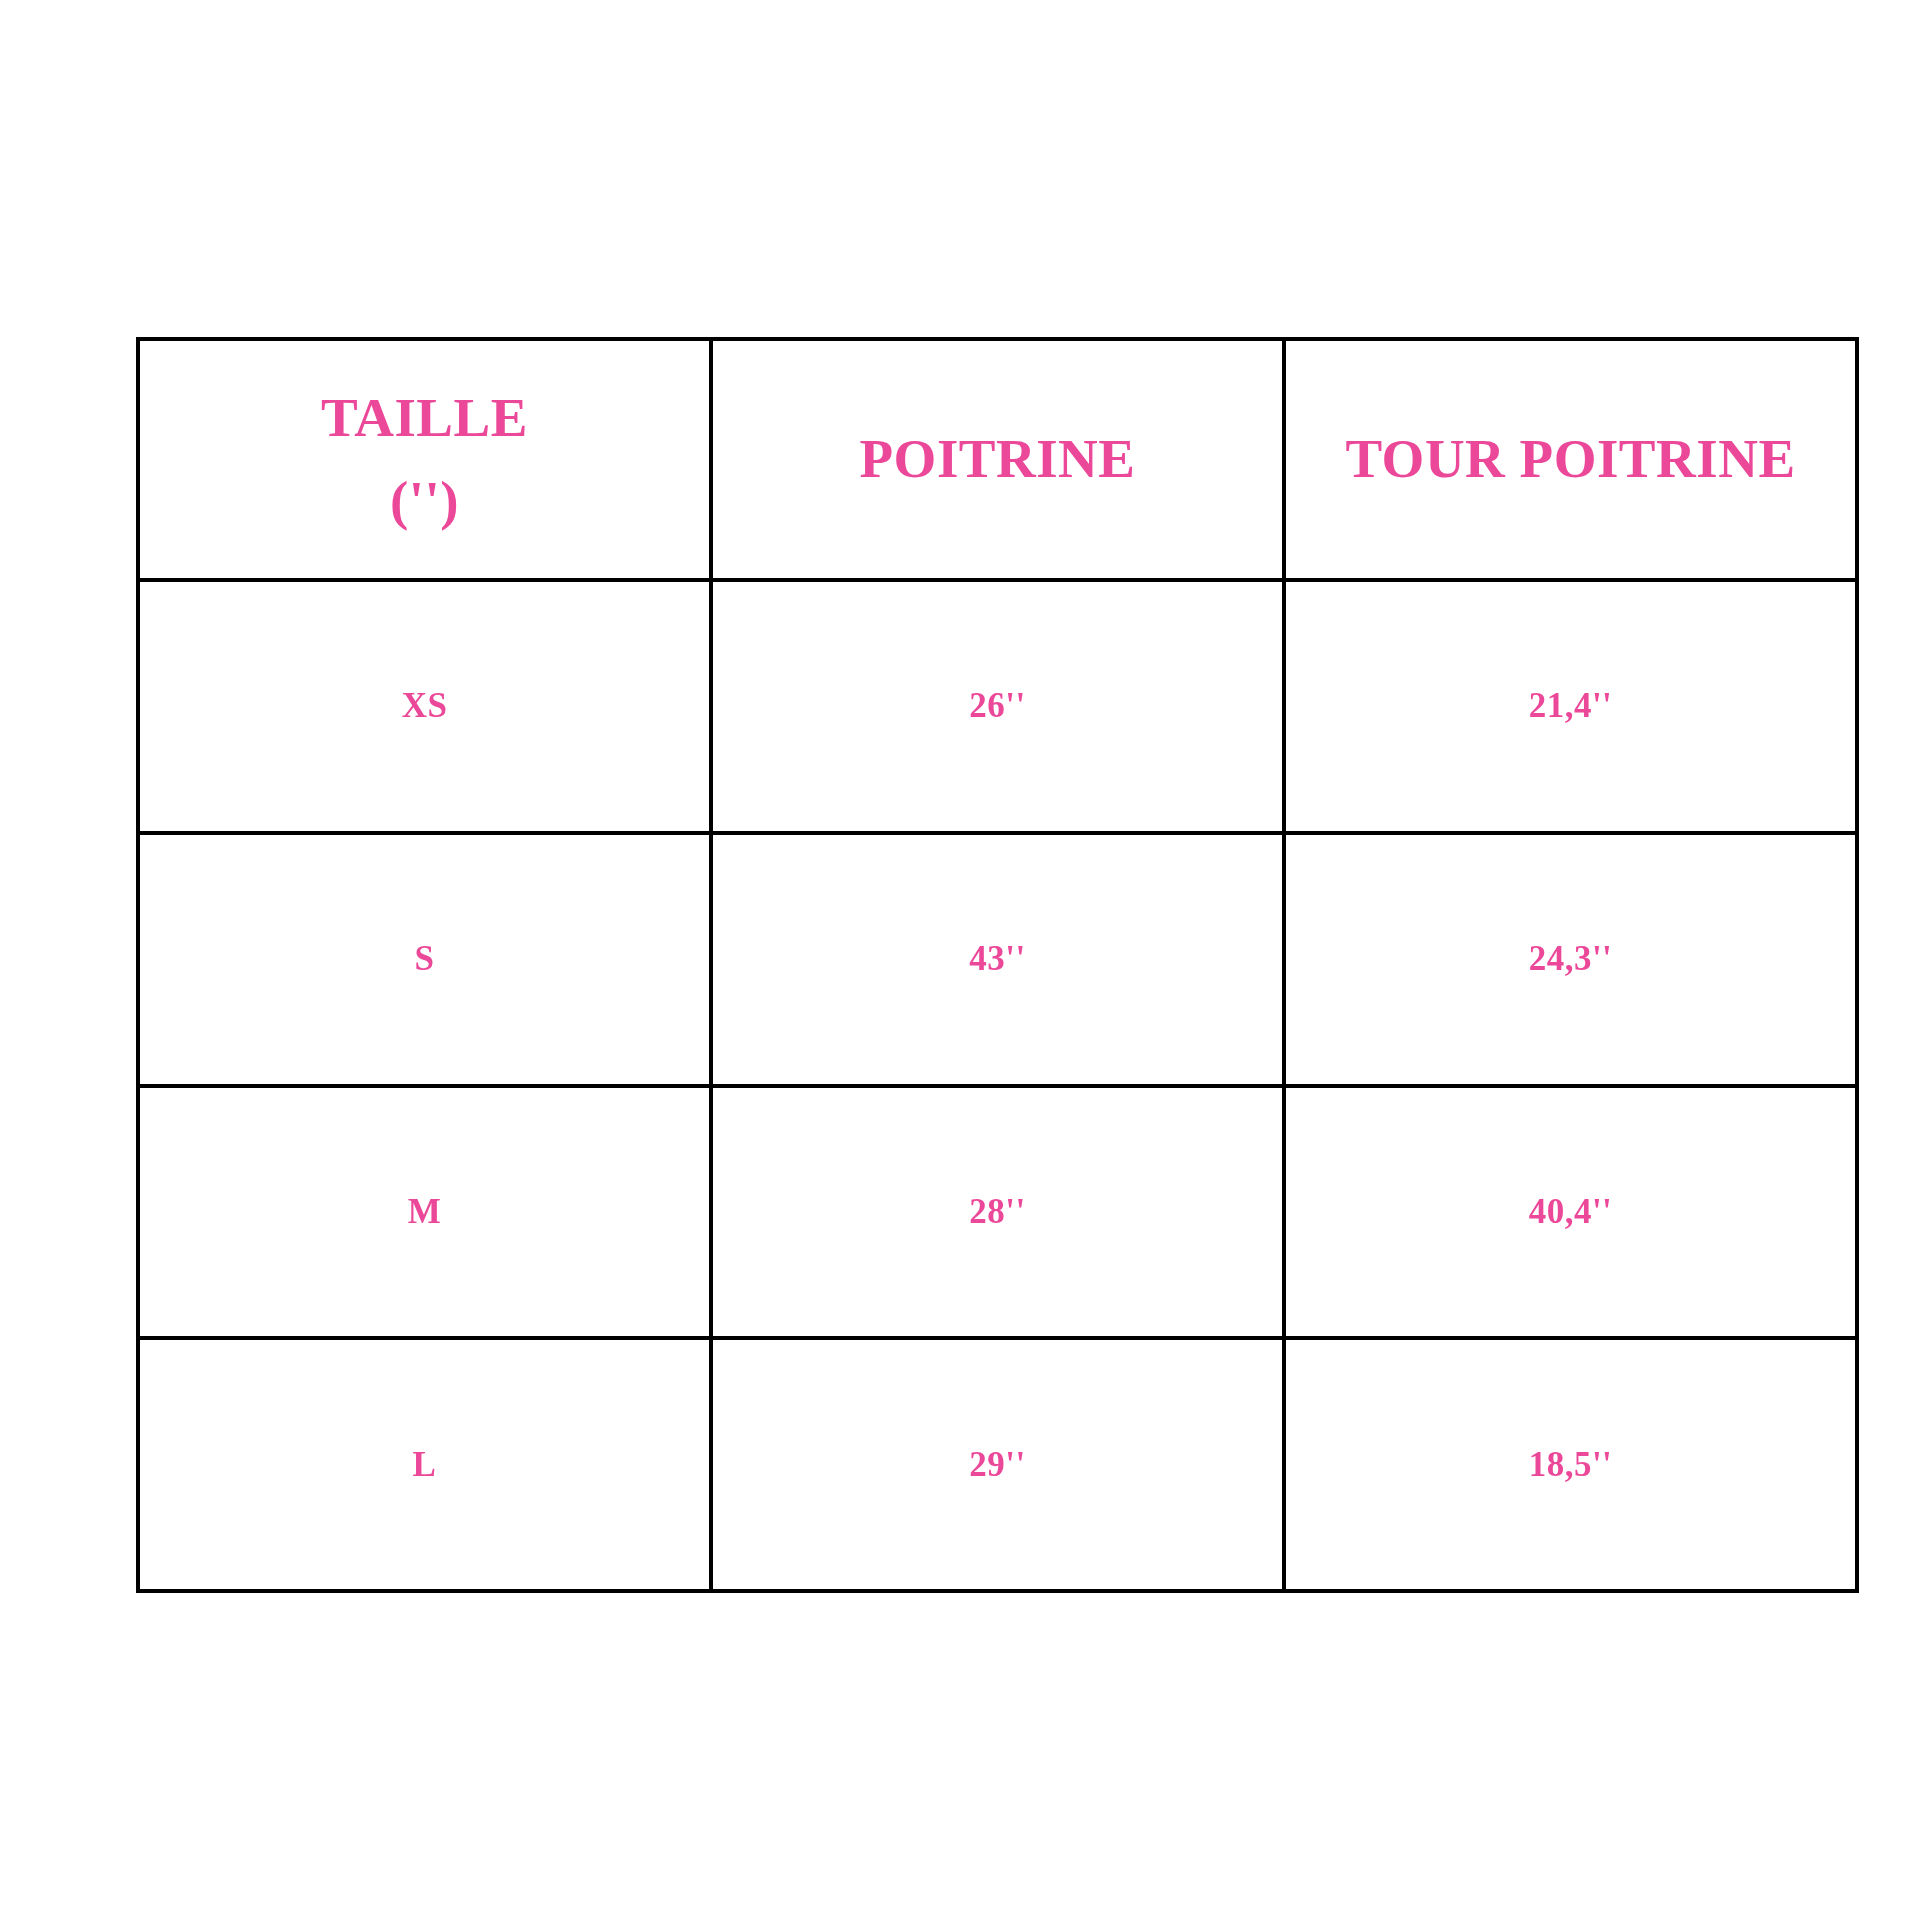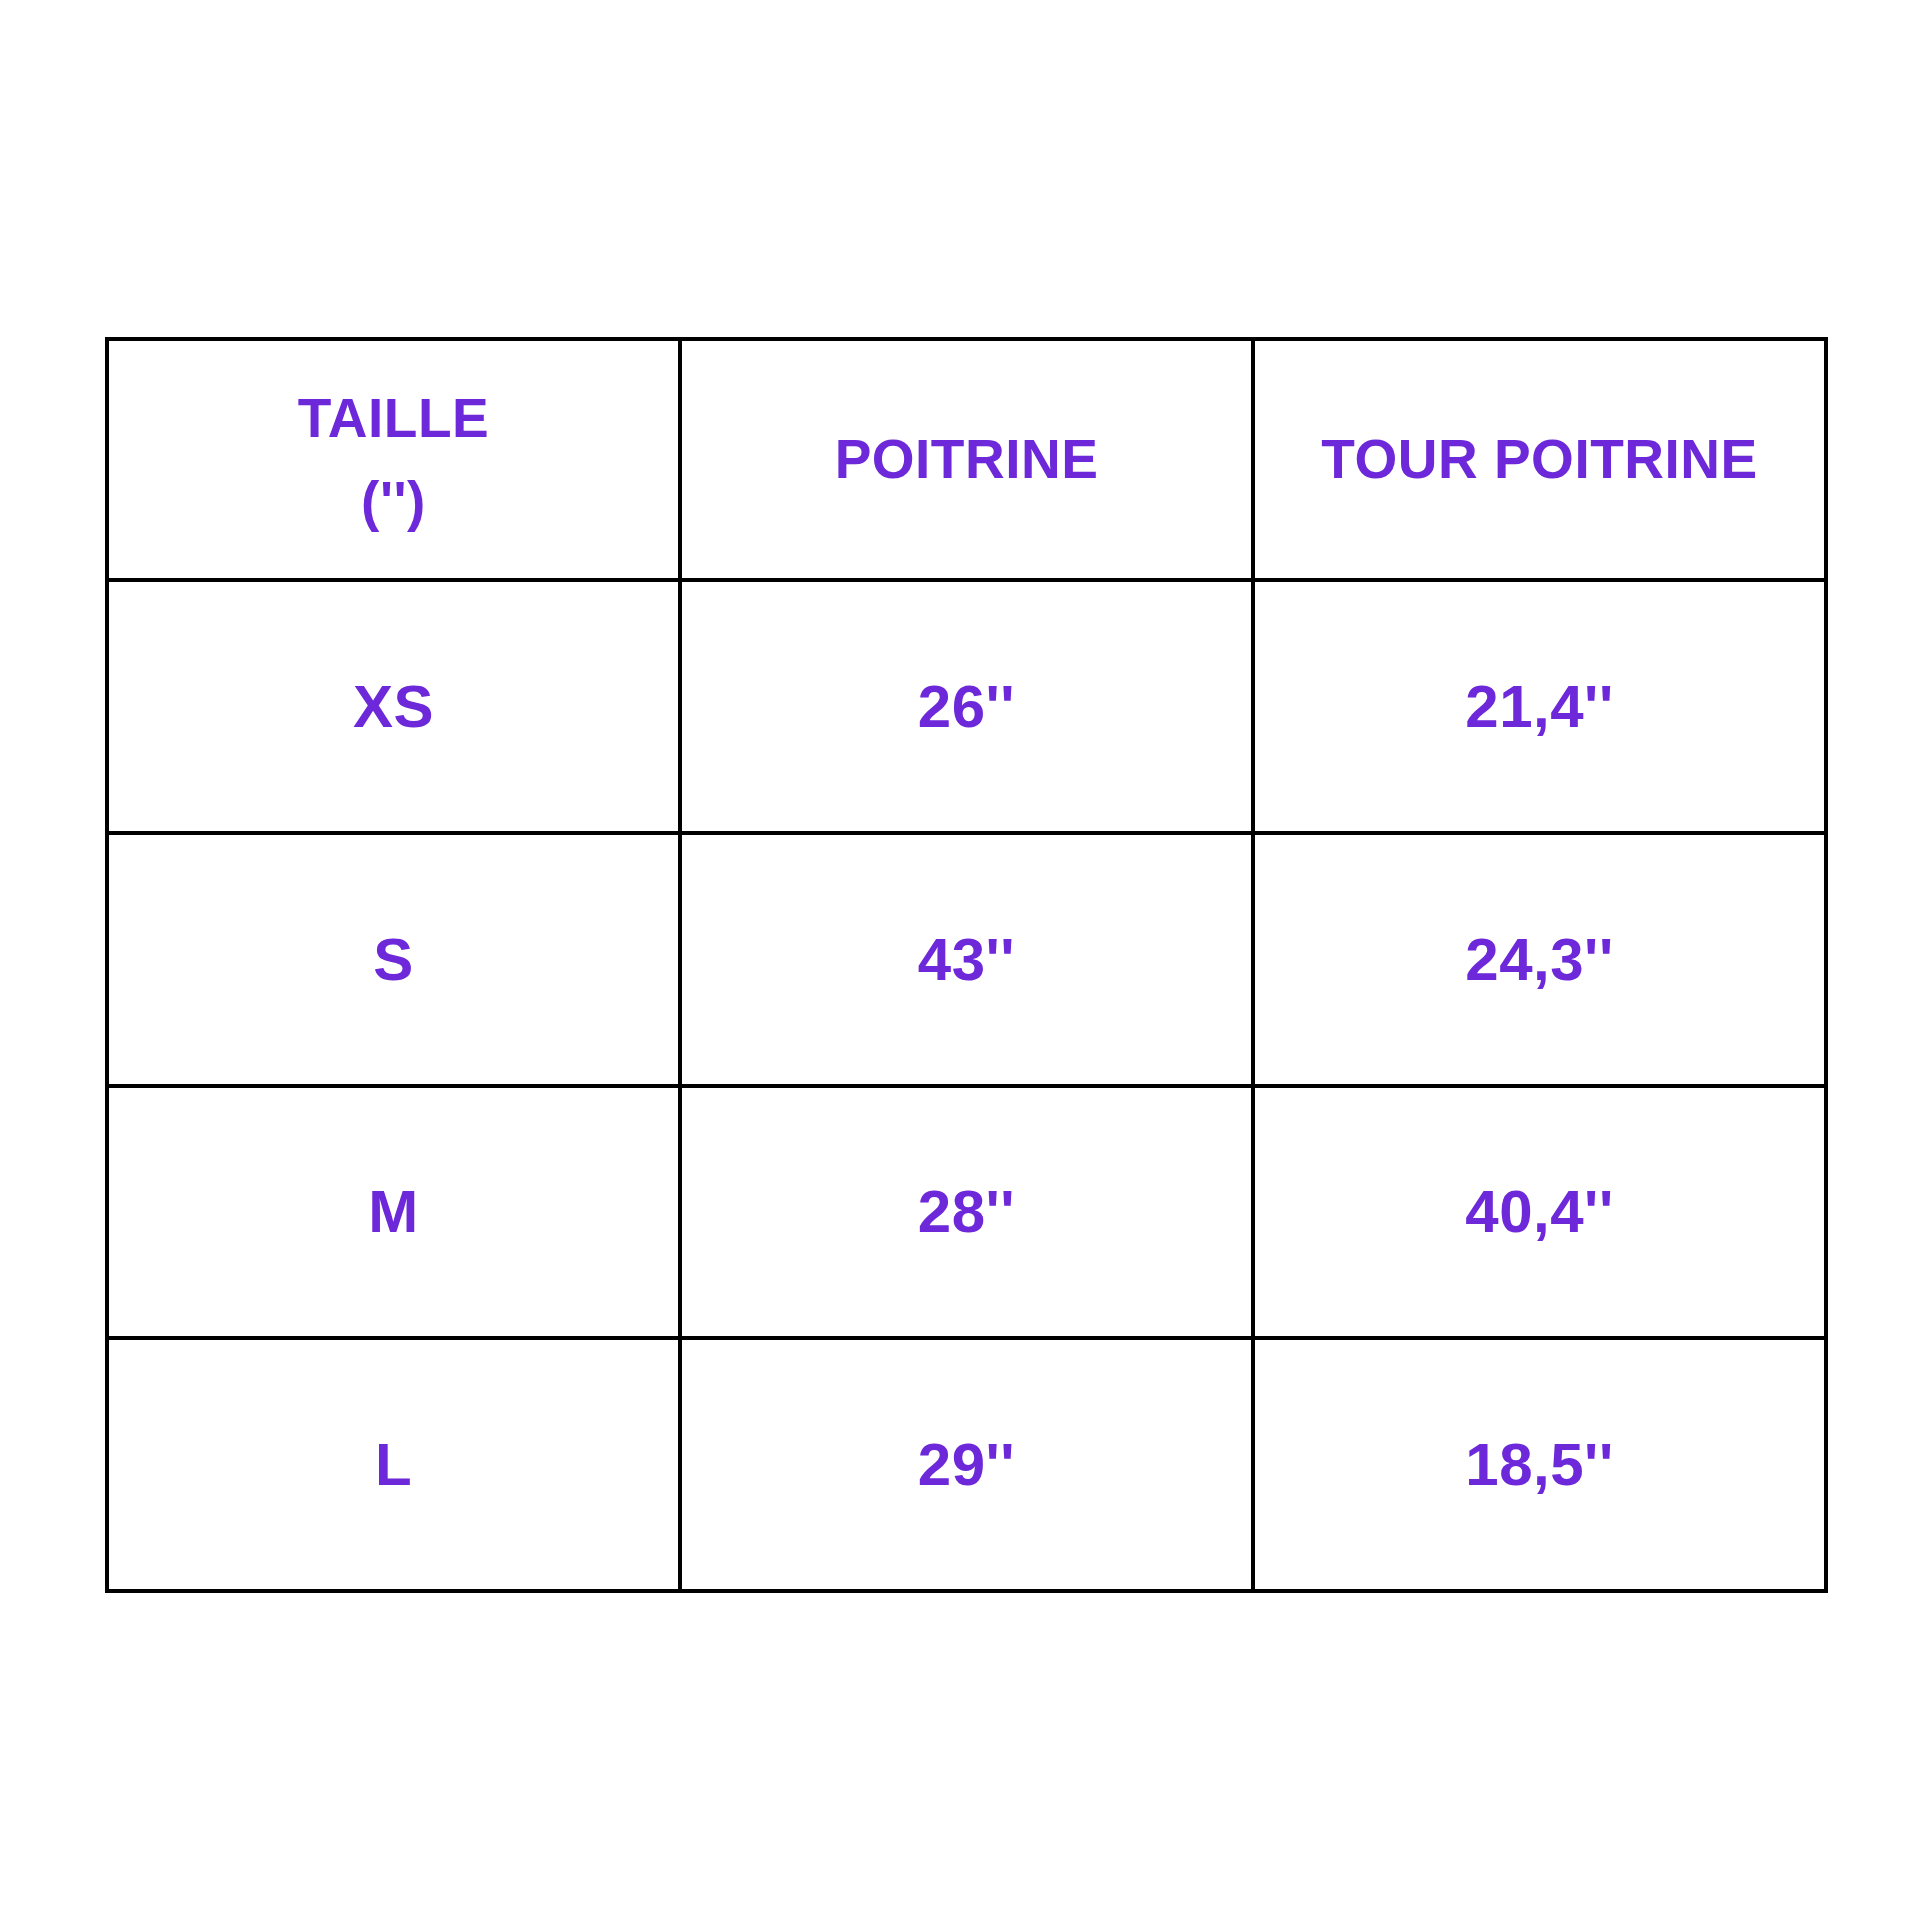--- a/index.html
+++ b/index.html
@@ -13,43 +13,44 @@
   .table-wrap {
     position: absolute;
     left: 105px;
     top: 337px;
   }
   table.size-chart {
     border-collapse: collapse;
     table-layout: fixed;
     width: 1720px;
     height: 1256px;
-    font-family: Liberation Sans, sans-serif;
+    font-family: Liberation Serif, serif;
     font-weight: bold;
-    color: #6d28d9;
+    color: #ec4899;
+    margin-left: 31px;
   }
   table.size-chart col { width: 573px; }
   table.size-chart th,
   table.size-chart td {
     border: 4.8px solid #000000;
     text-align: center;
     vertical-align: middle;
     padding: 0;
     background: #FFFFFF;
   }
   table.size-chart thead tr { height: 241px; }
   table.size-chart tbody tr { height: 169px; }
   .header-text {
     font-size: 55px;
     line-height: 1.5;
     white-space: pre-line;
     letter-spacing: 0.5px;
   }
   .cell-text {
-    font-size: 60px;
+    font-size: 35px;
     letter-spacing: 0.5px;
   }
 </style>
 </head>
 <body>
 
 <div class="table-wrap">
   <table class="size-chart">
     <colgroup>
       <col>

